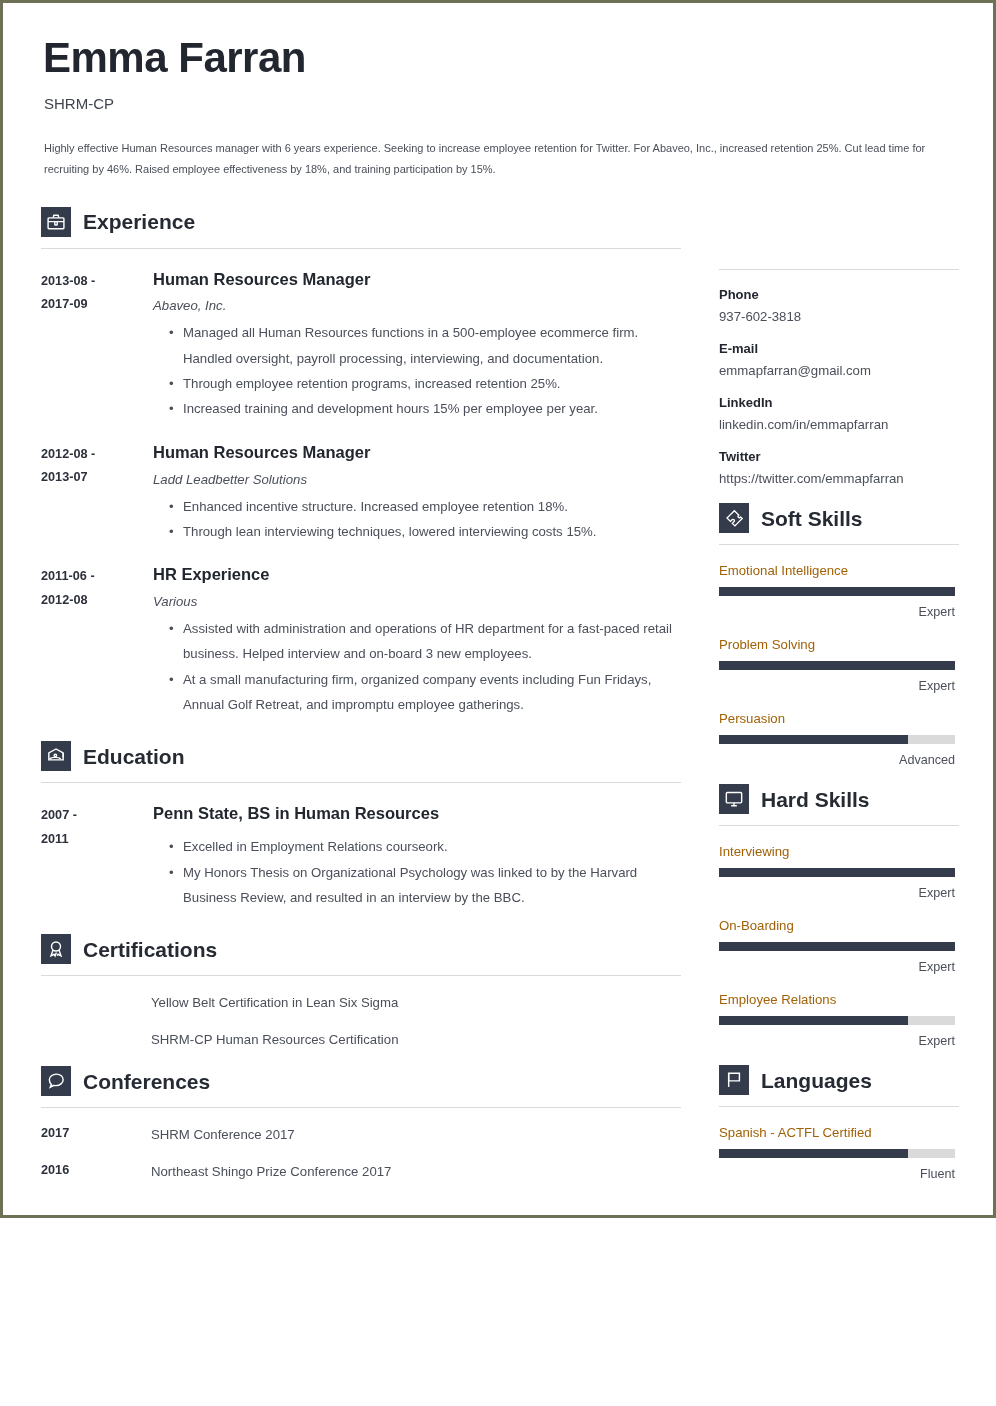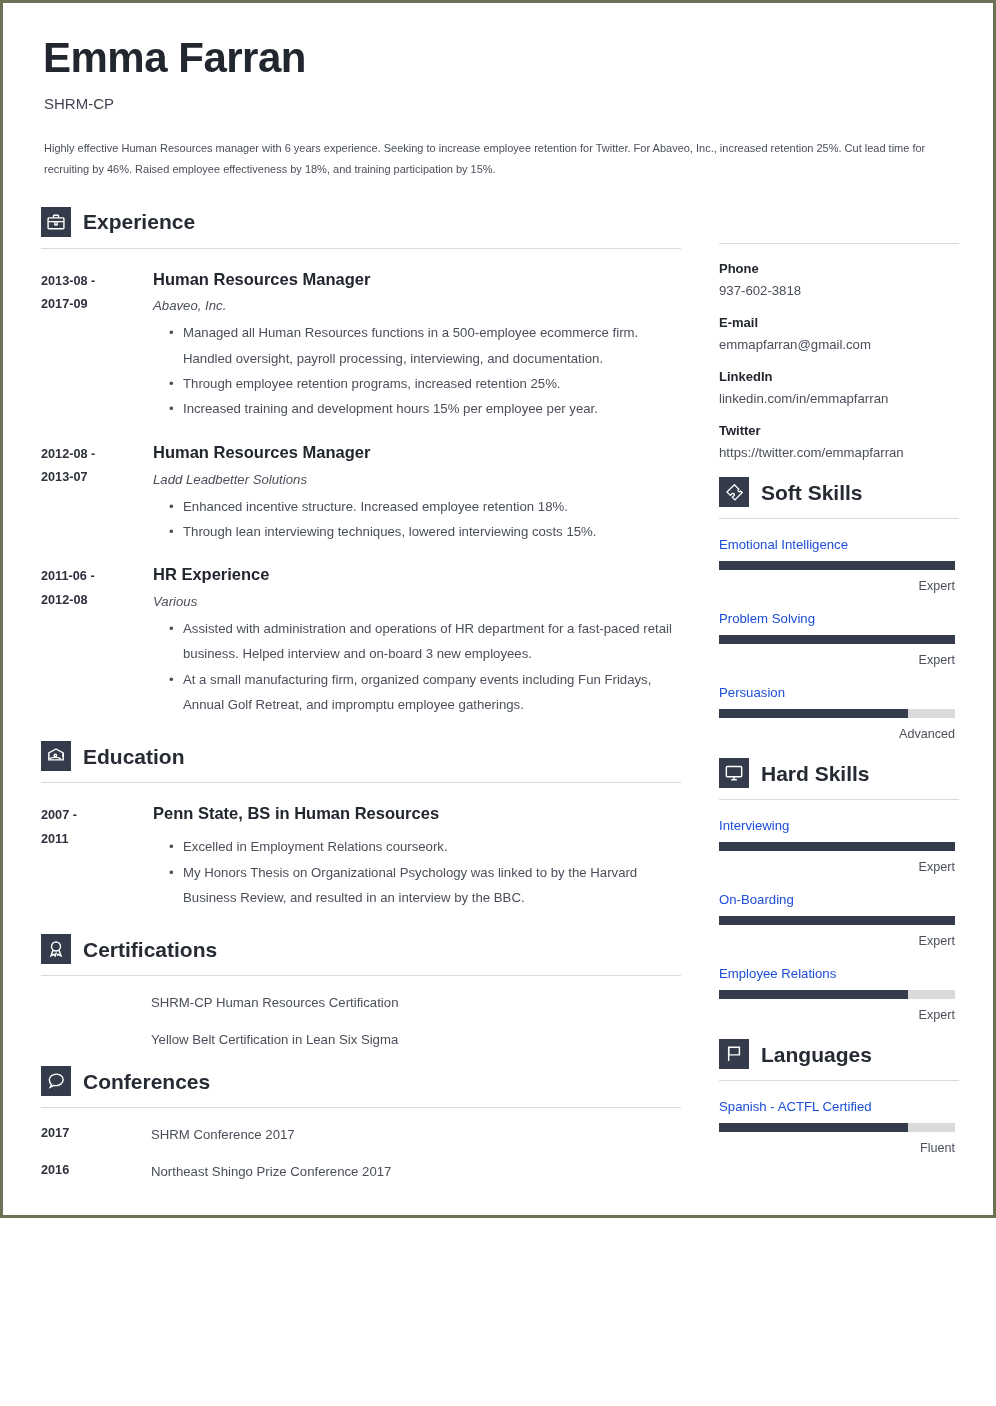--- a/index.html
+++ b/index.html
@@ -49,21 +49,21 @@
     line-height: 1.93;
     color: #4a4f59;
     margin: 26px 0 0 3px;
     width: 905px;
   }
 
   
   .body-cols {
     display: flex;
     margin-top: 26px;
-    align-items: center;
+    align-items: flex-end;
   }
   .col-left { width: 640px; flex: 0 0 640px; }
   .col-right { width: 240px; flex: 0 0 240px; margin-left: 38px; }
 
   
   .section { margin-bottom: 0; }
   .sec-head {
     display: flex;
     align-items: center;
     gap: 12px;
@@ -168,21 +168,21 @@
   .info-value {
     font-size: 13.2px;
     color: #4a4f59;
     margin: 7px 0 0 0;
     word-break: break-all;
   }
 
   .skill { margin-top: 18px; }
   .skill-name {
     font-size: 13.2px;
-    color: #1d4ed8;
+    color: #a16207;
     margin: 0 0 9px 0;
   }
   .bar-track {
     height: 9px;
     width: 236px;
     background: #dadada;
   }
   .bar-fill {
     height: 9px;
     background: #343b4a;
@@ -303,25 +303,25 @@
                 <path d="M8.3 13.4 6 20.2l3.6-1.9 1.3 2 1.6-4.1"></path>
                 <path d="M15.7 13.4 18 20.2l-3.6-1.9-1 1.6"></path>
               </svg>
             </span>
             <span class="sec-title">Certifications</span>
           </div>
           <div class="sec-rule"></div>
 
           <div class="plain-row">
             <div class="plain-date"></div>
-            <div class="plain-text">SHRM-CP Human Resources Certification</div>
+            <div class="plain-text">Yellow Belt Certification in Lean Six Sigma</div>
           </div>
           <div class="plain-row">
             <div class="plain-date"></div>
-            <div class="plain-text">Yellow Belt Certification in Lean Six Sigma</div>
+            <div class="plain-text">SHRM-CP Human Resources Certification</div>
           </div>
         </div>
 
         <div class="sec-gap-sm"></div>
 
         <div class="section">
           <div class="sec-head">
             <span class="sec-icon">
               <svg width="20" height="20" viewBox="0 0 24 24" fill="none" stroke="#ffffff" stroke-width="1.7">
                 <path d="M20.6 10.6c0 3.8-3.9 6.9-8.6 6.9-.9 0-1.8-.1-2.6-.3l-4.3 2.2 1.3-3.3c-1.5-1.3-2.4-3-2.4-5.5 0-3.8 3.9-6.9 8.6-6.9s8 3.1 8 6.9z"></path>

